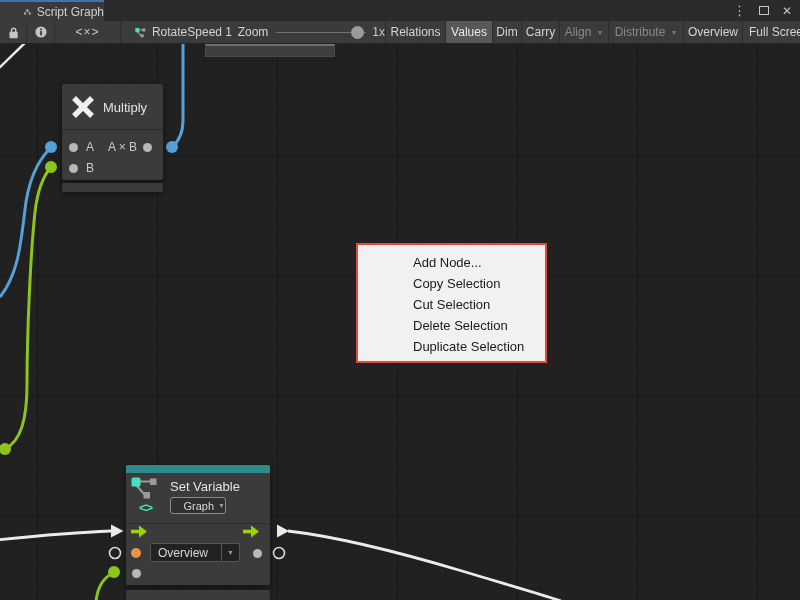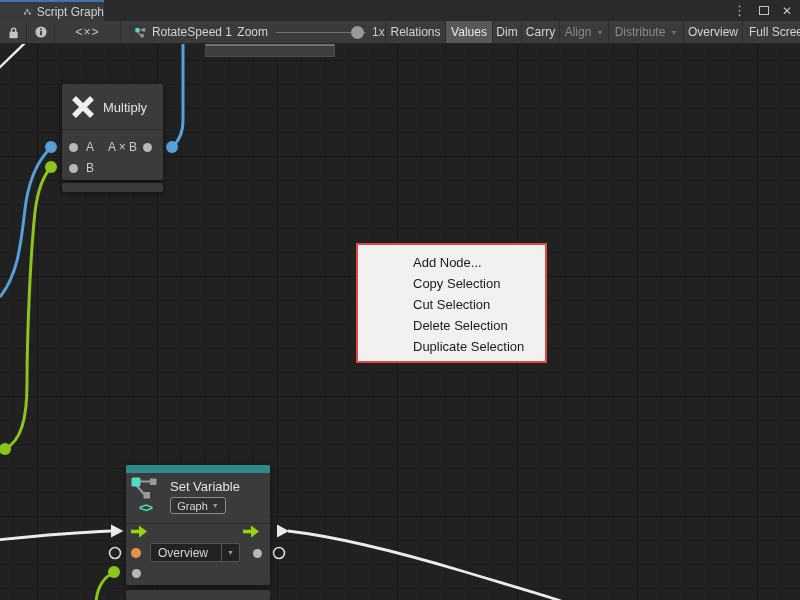--- a/index.html
+++ b/index.html
@@ -59,21 +59,21 @@
   .port-label{position:absolute;color:#c9c9c9;font-size:12px;}
   
   #node-multiply{left:62px;top:40px;width:101px;height:96px;}
   #node-multiply .hdr{position:absolute;top:0;left:0;right:0;height:46px;border-bottom:1px solid #2c2c2c;box-sizing:border-box;}
   
   #node-setvar{left:126px;top:421px;width:144px;height:120px;}
   #node-setvar .teal-bar{position:absolute;top:0;left:0;right:0;height:8px;background:var(--teal);border-radius:2px 2px 0 0;}
   #node-setvar .hdr{position:absolute;top:8px;left:0;right:0;height:51px;border-bottom:1px solid #2c2c2c;box-sizing:border-box;}
   .unit-dd{
     position:absolute;background:#303030;border:1px solid #8a8a8a;border-radius:3px;
-    color:#d6d6d6;font-size:11px;display:flex;align-items:center;justify-content:center;gap:4px;box-sizing:border-box;
+    color:#d6d6d6;font-size:11px;display:flex;align-items:center;justify-content:flex-end;gap:4px;box-sizing:border-box;
   }
   .value-dd{
     position:absolute;left:24px;top:78px;width:90px;height:19px;background:#222222;border:1px solid #555555;
     border-radius:2px;box-sizing:border-box;display:flex;align-items:stretch;color:#d6d6d6;font-size:12px;
   }
   .value-dd .txt{flex:1;display:flex;align-items:center;padding-left:7px;}
   .value-dd .arr{width:17px;border-left:1px solid #555;display:flex;align-items:center;justify-content:center;}
   .flow-arrow{position:absolute;width:16px;height:13px;}
   
   .ctx-menu{
@@ -121,21 +121,21 @@
   </div>
   <div class="tcell graph-ref" style="left:121px;width:111px;border-right:none;">
     <svg width="17" height="15" viewBox="0 0 17 15">
       <path d="M6 3.5 H11 M3.5 6 L9 12" stroke="#9a9a9a" stroke-width="1.6"></path>
       <rect x="0.5" y="0.5" width="6.5" height="6.5" rx="1" fill="var(--teal-bright)"></rect>
       <rect x="11" y="1" width="5" height="5" fill="#9a9a9a"></rect>
       <rect x="8.5" y="10" width="5" height="5" fill="#9a9a9a"></rect>
     </svg>
     <span>RotateSpeed 1</span>
   </div>
-  <div class="tcell" style="left:232px;width:154px;justify-content:center;padding-left:5px;">
+  <div class="tcell" style="left:232px;width:154px;justify-content:flex-end;padding-left:5px;">
     <span>Zoom</span>
     <span class="zoom-track">
       <span class="zoom-handle"></span>
     </span>
     <span class="zoom-val">1x</span>
   </div>
   <div class="tcell" style="left:386px;width:60px;">
     <span>Relations</span>
   </div>
   <div class="tcell active" style="left:446px;width:47px;">

